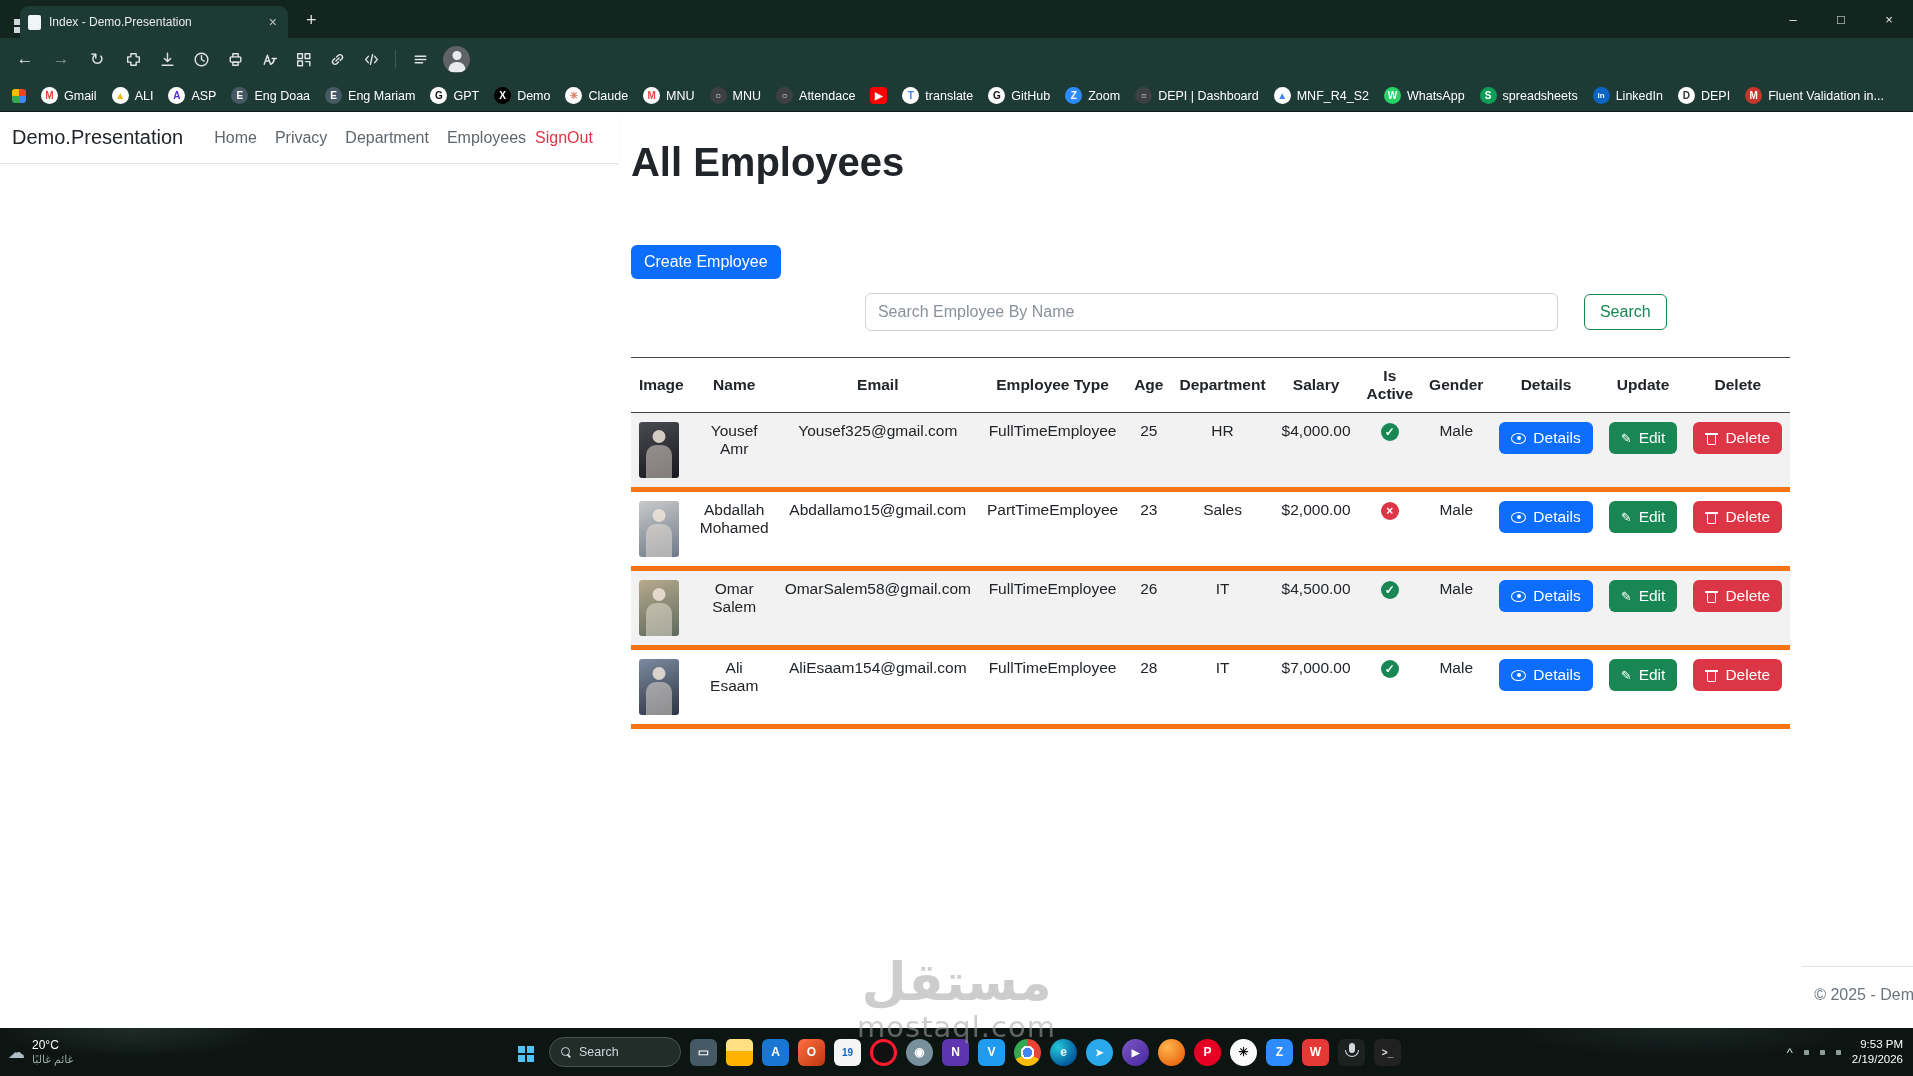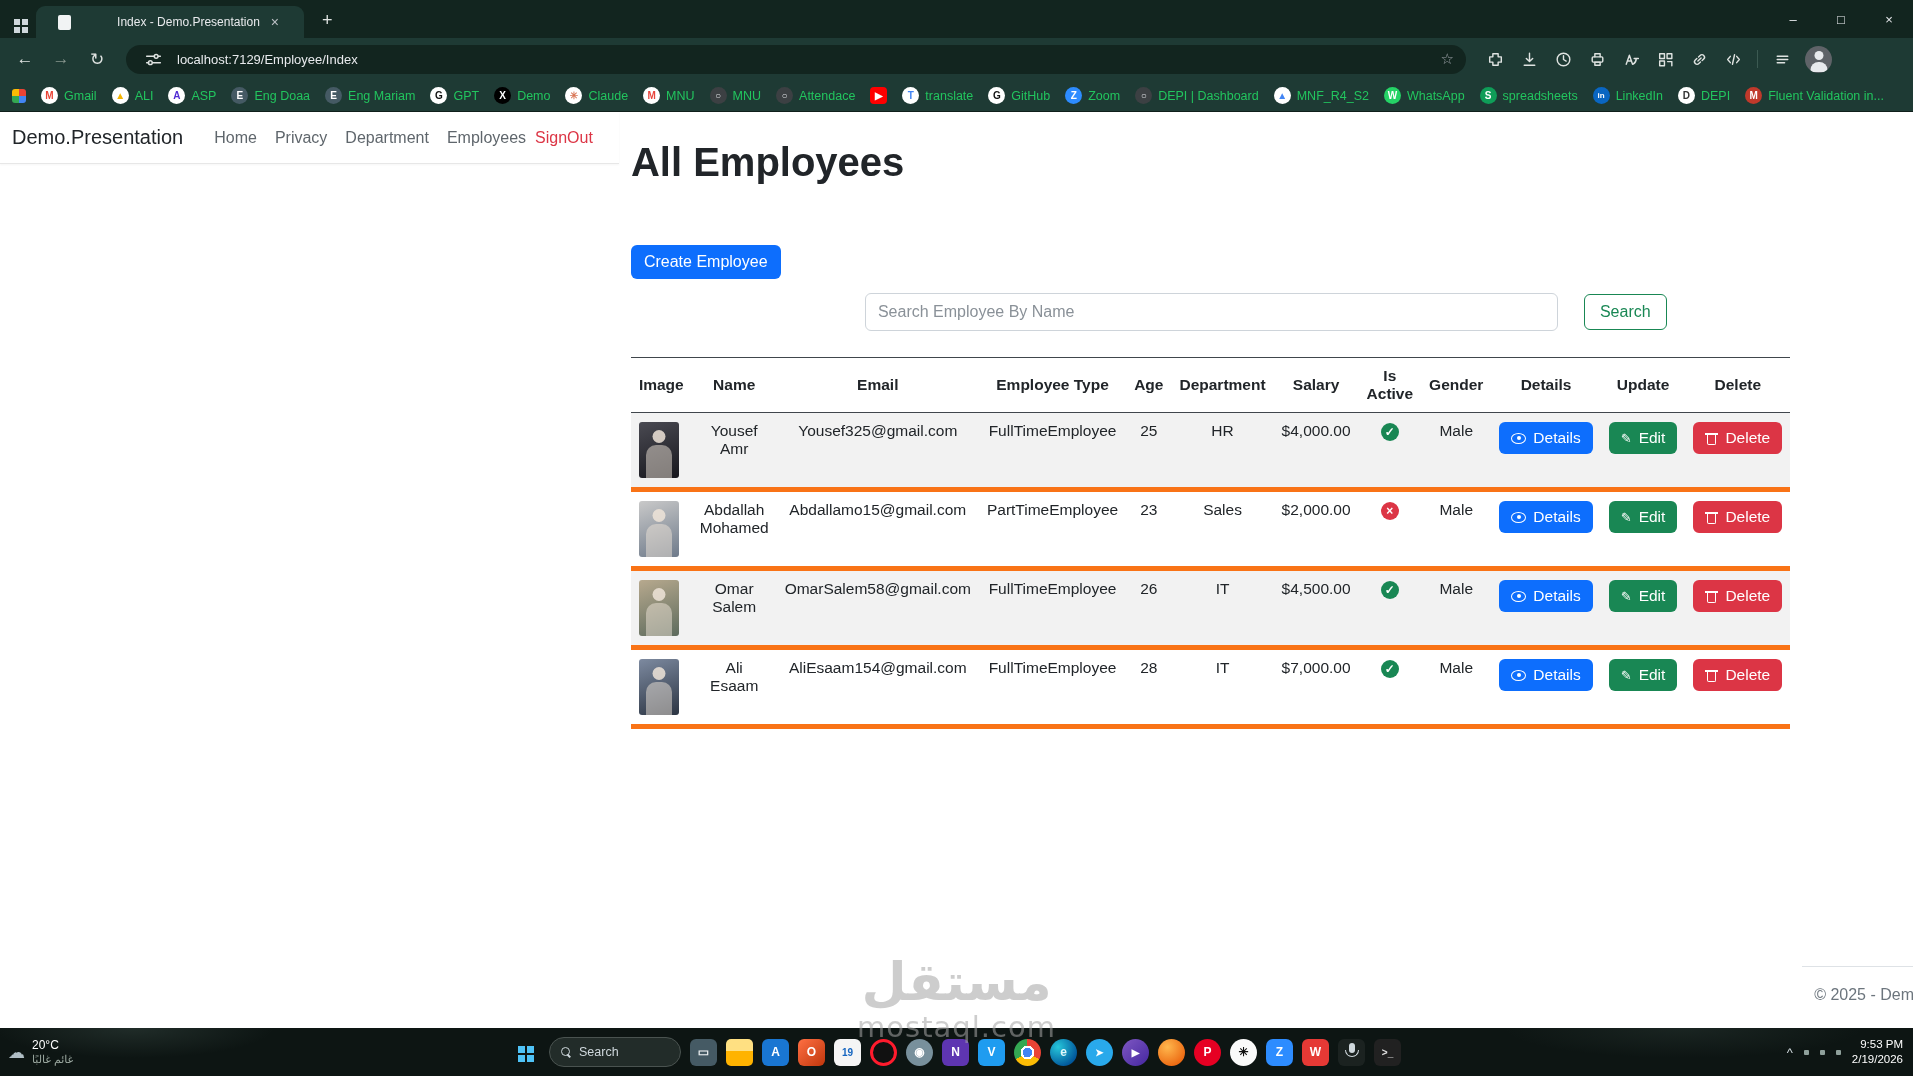--- a/index.html
+++ b/index.html
@@ -6,22 +6,22 @@
   html,body { background:#333; }
   .screen {
     width:1913px; height:1076px; position:relative; overflow:hidden;
     display:flex; flex-direction:column; background:#fff;
     font-family:"Liberation Sans", sans-serif;
   }
 
   
   .tabstrip { height:38px; background:#12251f; display:flex; align-items:flex-end; flex:0 0 auto; }
   .tab-grid { width:6px; height:6px; background:#cfd8dc; box-shadow:8px 0 #cfd8dc,0 8px #cfd8dc,8px 8px #cfd8dc; margin:0 0 13px 14px; }
-  .tab { height:32px; width:268px; margin-left:16px; background:#1e3a34; border-radius:9px 9px 0 0;
-         display:flex; align-items:center; padding:0 22px; gap:8px;text-align:right; }
+  .tab { height:32px; width:268px; background:#1e3a34; border-radius:9px 9px 0 0;
+         display:flex; align-items:center; padding:0 8px; gap:8px; }
   .tab-favicon { width:13px; height:15px; background:#f1f3f4; border-radius:2px; flex:0 0 auto; }
   .tab-title { color:#e8eaed; font-size:12px; white-space:nowrap; overflow:hidden; flex:1; }
   .tab-close { color:#bdc1c6; font-size:14px; padding:0 3px; cursor:pointer; }
   .newtab-btn { color:#dfe3e1; font-size:18px; margin:0 0 7px 12px; padding:0 6px; cursor:pointer; }
   .win-controls { margin-left:auto; display:flex; height:100%; }
   .win-controls span { width:48px; display:flex; align-items:center; justify-content:center; color:#e8eaed; font-size:13px; }
 
   .toolbar { height:42px; background:#1e3a34; display:flex; align-items:center; padding:0 10px; gap:6px; flex:0 0 auto; }
   .nav-btn { width:30px; height:30px; border-radius:50%; display:flex; align-items:center; justify-content:center;
              color:#dfe3e1; font-size:17px; flex:0 0 auto; }
@@ -39,21 +39,21 @@
   .avatar::before { content:""; position:absolute; top:5px; left:50%; transform:translateX(-50%); width:9px; height:9px; border-radius:50%; background:#e8eaed; }
   .avatar::after { content:""; position:absolute; top:16px; left:50%; transform:translateX(-50%); width:17px; height:10px; border-radius:8px 8px 0 0; background:#e8eaed; }
 
   .bookmarksbar { height:32px; background:#1e3a34; display:flex; align-items:center; padding:0 12px; gap:15px; flex:0 0 auto;
                   border-bottom:1px solid #101f1b; }
   .apps-grid { width:14px; height:14px; border-radius:3px; flex:0 0 auto;
                background:conic-gradient(#ea4335 0 25%, #4285f4 0 50%, #34a853 0 75%, #fbbc05 0); }
   .bm { display:flex; align-items:center; gap:6px; flex:0 0 auto; cursor:pointer; }
   .bm-ico { width:17px; height:17px; border-radius:50%; display:flex; align-items:center; justify-content:center;
             font-size:10px; font-weight:bold; flex:0 0 auto; }
-  .bm-label { color:#22c55e; font-size:12.5px; white-space:nowrap; }
+  .bm-label { color:#ffffff; font-size:12.5px; white-space:nowrap; }
   .bm-label:empty { display:none; }
 
   
   .webpage { flex:1; background:#fff; display:flex; flex-direction:row; position:relative; }
   .site-nav { height:52px; display:flex; align-items:center; padding:0 12px;
               border-bottom:1px solid #e7e7e7; box-shadow:0 1px 2px rgba(0,0,0,.04); flex:0 0 auto; }
   .brand { font-size:20px; color:#212529; margin-right:22px; white-space:nowrap; }
   .nav-links { display:flex; align-items:center; }
   .nav-links a { color:#5f666c; font-size:16px; text-decoration:none; padding:0 9px; }
   .signout { margin-left:auto; color:#dc3545; font-size:16px; text-decoration:none; padding-right:14px; }
@@ -156,31 +156,20 @@
       <span>–</span>
       <span>□</span>
       <span>×</span>
     </div>
   </div>
 
   <div class="toolbar">
     <span class="nav-btn">←</span>
     <span class="nav-btn dim">→</span>
     <span class="nav-btn">↻</span>
-    <div class="omnibox">
-      <span class="action-icon">
-        <svg viewBox="0 0 18 18">
-            <path d="M2.5 6h7.5M13.5 6h2M2.5 12h2M8 12h7.5"></path>
-            <circle cx="11.5" cy="6" r="1.8"></circle>
-            <circle cx="6" cy="12" r="1.8"></circle>
-          </svg>
-      </span>
-      <span class="url-text">localhost:7129/Employee/Index</span>
-      <span class="star-icon">☆</span>
-    </div>
     <div class="tb-actions">
       <span class="action-icon">
         <svg viewBox="0 0 18 18">
             <path d="M6.5 3.5h5v3h3v5h-3v3h-5v-3h-3v-5h3z"></path>
           </svg>
       </span>
       <span class="action-icon">
         <svg viewBox="0 0 18 18">
             <path d="M9 3v7M6 8l3 3 3-3M4 14.5h10"></path>
           </svg>

